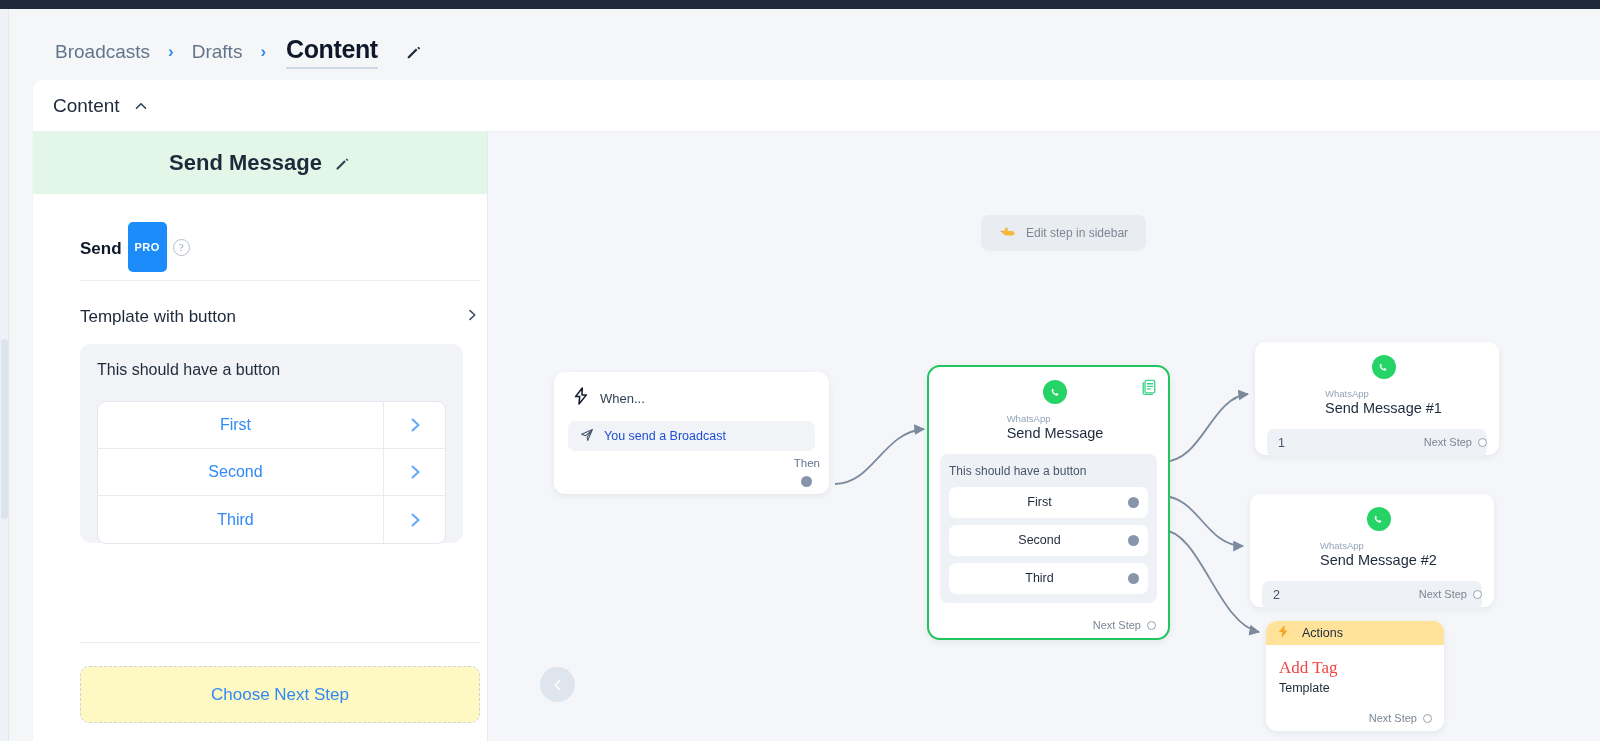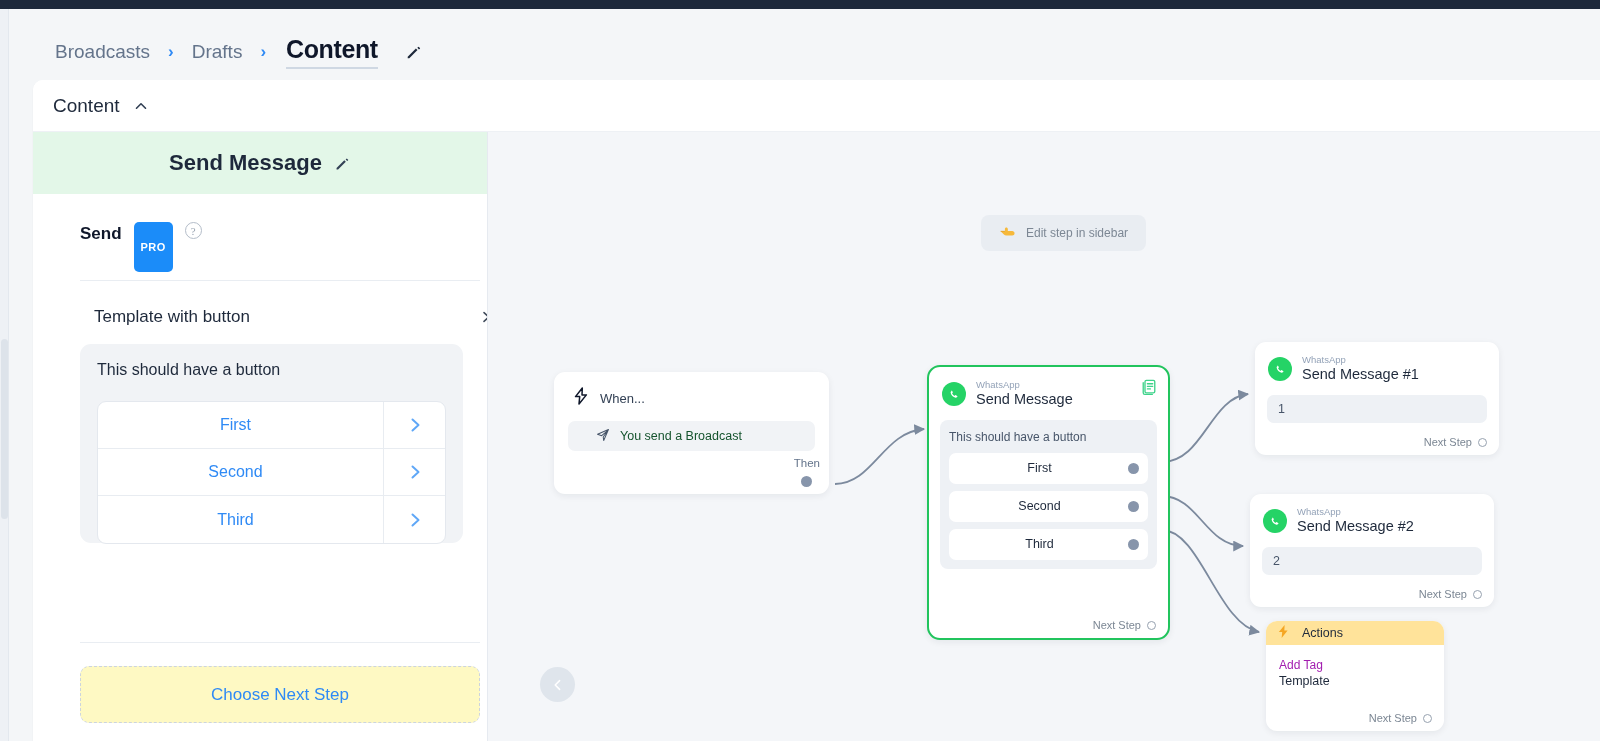--- a/index.html
+++ b/index.html
@@ -79,21 +79,21 @@
     display: flex; align-items: center; justify-content: center;
     position: relative;
   }
   .panel-head .ph-title {
     font-size: 22px; font-weight: bold; color: #1e293b;
   }
   .panel-head .ph-edit { margin-left: 12px; display: inline-flex; cursor: pointer; }
 
   .send-row {
     margin: 30px 0 0 47px;
-    display: flex; align-items: flex-start; gap: 12px;
+    display: flex; align-items: center; gap: 6px;
     font-size: 17px;
   }
   .send-label { font-weight: bold; color: #0f172a; }
   .send-value {
     color: #1b8cf9; font-weight: bold;
     border-bottom: 2px solid #dfe5ec; padding-bottom: 4px;
     cursor: pointer;
   }
   .pro-badge {
     background: #1b8cf9; color: #fff; font-size: 11px; font-weight: bold;
@@ -108,21 +108,21 @@
     cursor: pointer; font-family: "Liberation Serif", serif;
   }
 
   .divider {
     position: absolute; left: 47px; top: 148px;
     width: 400px; height: 1px; background: #e9edf2;
   }
 
   .tmpl-row {
     position: absolute; left: 47px; top: 175px; width: 400px;
-    display: flex; align-items: center; justify-content: space-between; margin-left: 14px;
+    display: flex; align-items: flex-start; justify-content: space-between;
   }
   .tmpl-title { font-size: 17px; color: #1e293b; }
   .tmpl-chev { cursor: pointer; display: inline-flex; }
 
   .bubble {
     position: absolute; left: 47px; top: 212px;
     width: 383px;
     background: #f1f3f6; border-radius: 11px;
     padding: 17px 17px 0 17px;
   }
@@ -182,21 +182,21 @@
     background: #dfe5ec;
     display: flex; align-items: center; justify-content: center;
     cursor: pointer;
   }
 
   
   .node {
     position: absolute; background: #fff; border-radius: 11px;
     box-shadow: 0 2px 7px rgba(15,23,42,0.07);
   }
-  .node-head { display: flex; align-items: center; gap: 10px; }
+  .node-head { display: flex; align-items: center; gap: 10px; flex-direction: column; }
   .wa-logo {
     width: 24px; height: 24px; border-radius: 50%;
     background: #25d366; display: flex; align-items: center;
     justify-content: center; flex: none;
   }
   .wa-sub { font-size: 9.5px; color: #94a3b8; line-height: 1.1; }
   .wa-title { font-size: 14.5px; color: #1e293b; line-height: 1.25; }
   .next-step {
     position: absolute; right: 12px; bottom: 7px;
     display: flex; align-items: center; gap: 6px;
@@ -213,22 +213,22 @@
   
   #node-trigger { left: 66px; top: 240px; width: 275px; height: 122px; }
   .trig-head {
     display: flex; align-items: center; gap: 11px;
     padding: 15px 0 0 19px;
   }
   .trig-head .t-label { font-size: 13px; color: #334155; }
   .trig-body {
     margin: 12px 14px 0 14px; height: 30px;
     background: #f1f3f6; border-radius: 7px;
-    display: flex; align-items: center; gap: 10px; padding-left: 28px;
-    font-size: 12.5px; color: #14532d;
+    display: flex; align-items: center; gap: 10px; padding-left: 12px;
+    font-size: 12.5px; color: #1d4ed8;
   }
   .then-label {
     position: absolute; right: 9px; bottom: 7px;
     display: flex; align-items: center; gap: 7px;
     font-size: 11.5px; color: #64748b; flex-direction: column;
   }
 
   
   #node-wa-main {
     left: 439px; top: 233px; width: 243px; height: 275px;
@@ -264,21 +264,21 @@
     font-size: 12.5px; color: #475569;
   }
 
   #node-actions { left: 778px; top: 489px; width: 178px; height: 110px; }
   .act-head {
     height: 24px; background: #ffe39a; border-radius: 11px 11px 0 0;
     display: flex; align-items: center; gap: 12px; padding-left: 11px;
     font-size: 12.5px; color: #1e293b;
   }
   .act-body { padding: 12px 0 0 13px; }
-  .act-key { font-size: 12px; color: #a21caf; line-height: 1.35; }
+  .act-key { font-size: 17px; color: #ef4444; line-height: 1.35; font-family: Liberation Serif, serif; }
   .act-val { font-size: 12.5px; color: #1e293b; line-height: 1.35; }
 </style>
 </head>
 <body>
 
 <div id="app">
 
   <div class="topbar"></div>
   <div class="leftrail">
     <div class="leftrail-thumb"></div>

